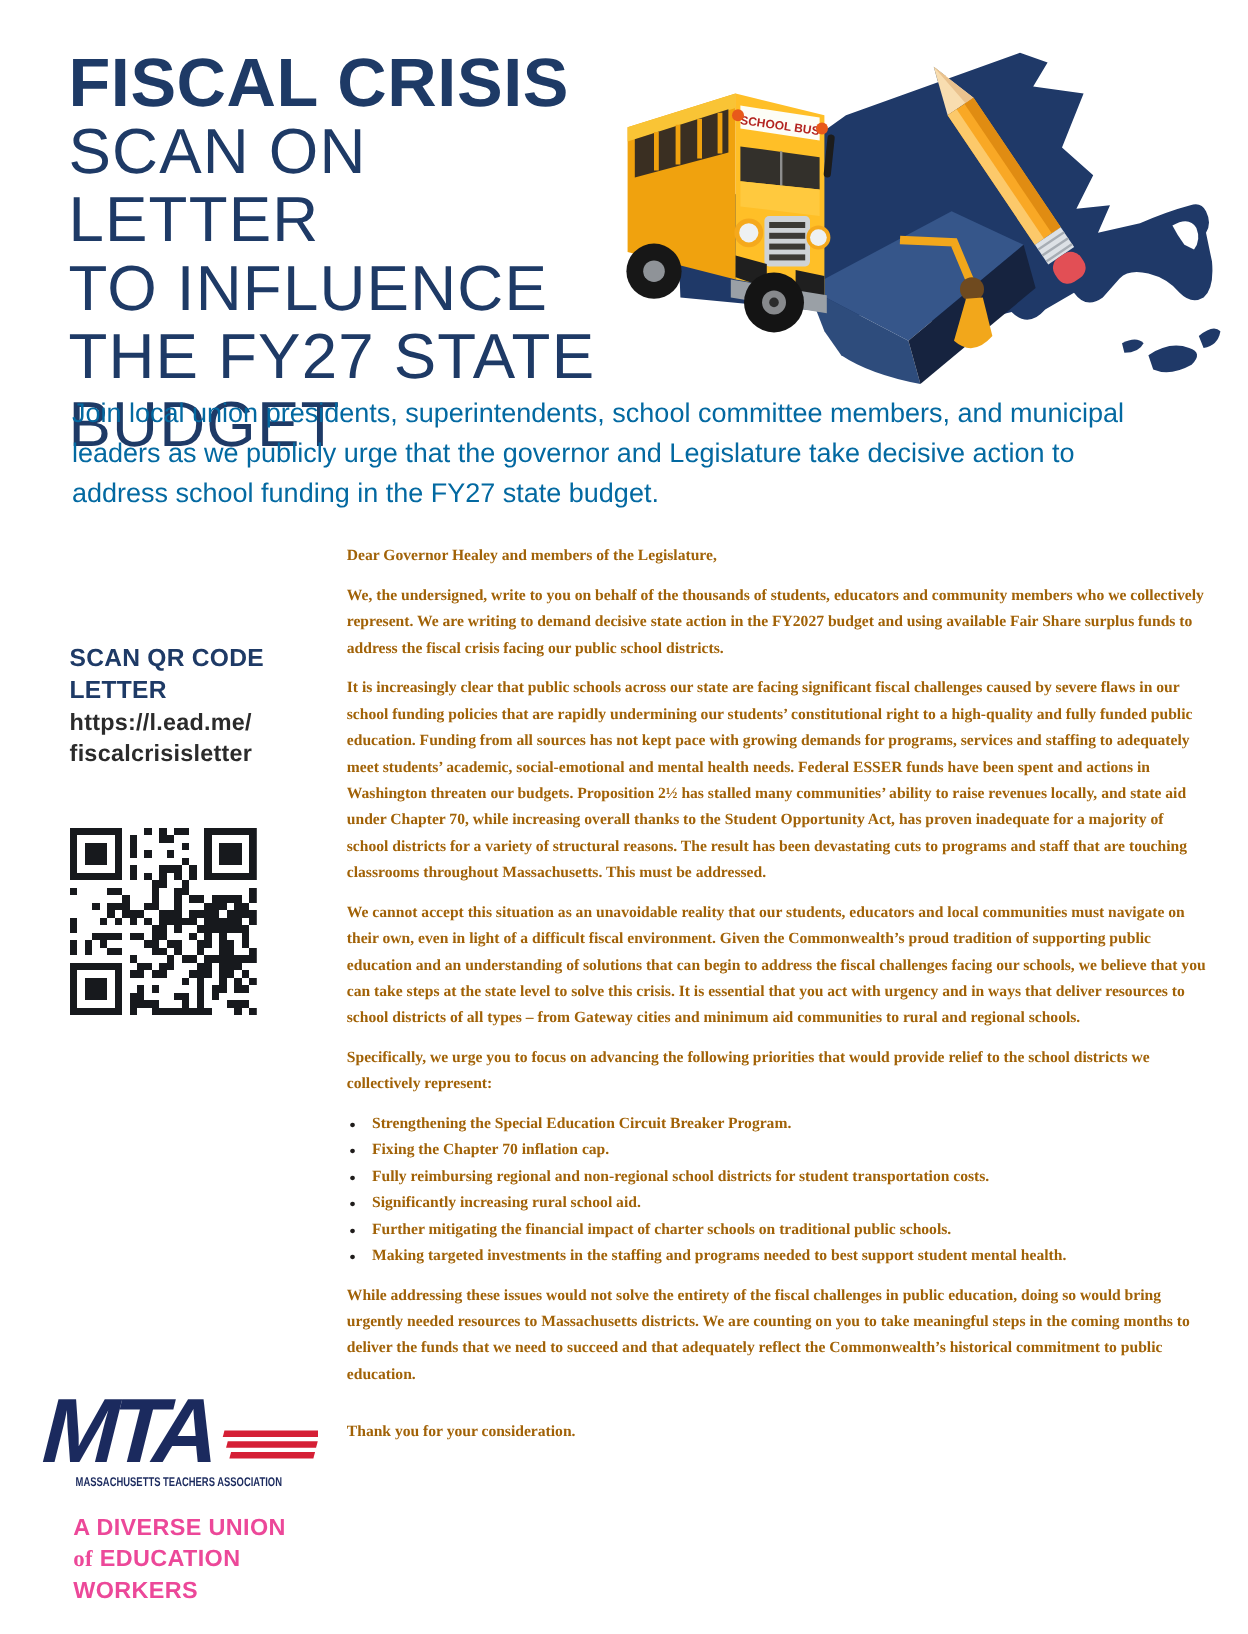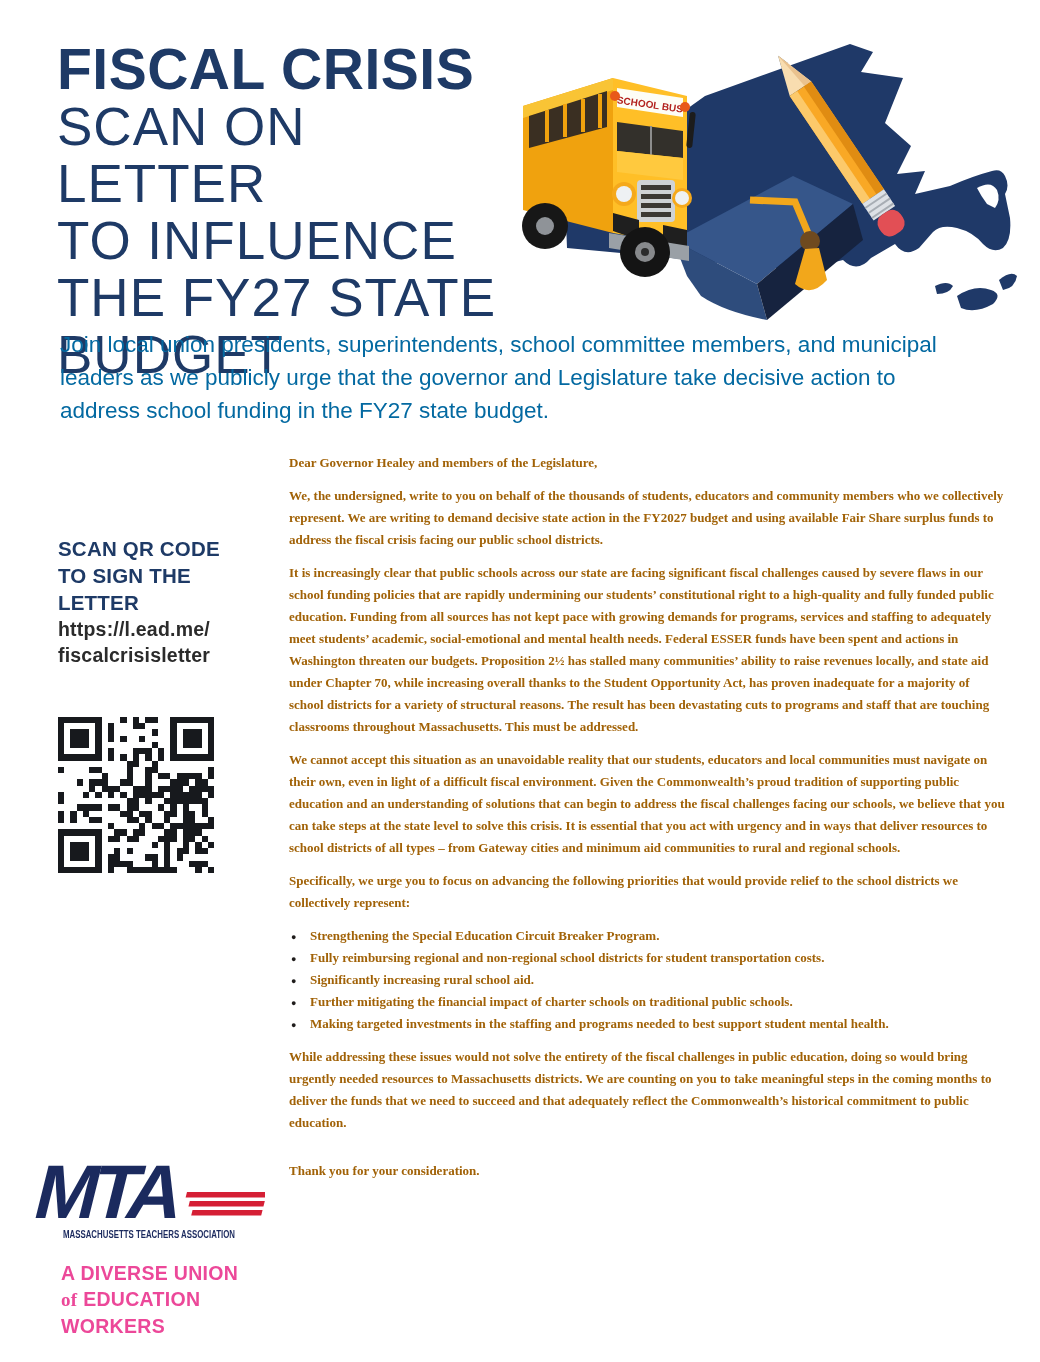--- a/index.html
+++ b/index.html
@@ -163,21 +163,20 @@
       <line x1="-13" y1="189" x2="13" y2="189" stroke="#a7adb4" stroke-width="2"></line>
       <rect x="-13" y="192" width="26" height="24" rx="10" fill="#e24f55"></rect>
     </g>
   </svg>
 
   <p class="intro">Join local union presidents, superintendents, school committee members, and municipal leaders as we publicly urge that the governor and Legislature take decisive action to address school funding in the FY27 state budget.</p>
 
   <aside class="sidebar">
     <div class="sidebar-heading">
       <div>SCAN QR CODE</div>
-      <div>TO SIGN THE</div>
       <div>LETTER</div>
     </div>
     <div class="sidebar-url">
       <div>https://l.ead.me/</div>
       <div>fiscalcrisisletter</div>
     </div>
     <div class="qr-wrap">
       <svg id="qr" viewBox="0 0 25 25" width="156" height="156" shape-rendering="crispEdges">
           <rect x="0" y="0" width="1" height="1" fill="#17191d"></rect>
           <rect x="1" y="0" width="1" height="1" fill="#17191d"></rect>
@@ -483,20 +482,21 @@
   </aside>
 
   <main class="letter">
     <p>Dear Governor Healey and members of the Legislature,</p>
     <p>We, the undersigned, write to you on behalf of the thousands of students, educators and community members who we collectively represent. We are writing to demand decisive state action in the FY2027 budget and using available Fair Share surplus funds to address the fiscal crisis facing our public school districts.</p>
     <p>It is increasingly clear that public schools across our state are facing significant fiscal challenges caused by severe flaws in our school funding policies that are rapidly undermining our students’ constitutional right to a high-quality and fully funded public education. Funding from all sources has not kept pace with growing demands for programs, services and staffing to adequately meet students’ academic, social-emotional and mental health needs. Federal ESSER funds have been spent and actions in Washington threaten our budgets. Proposition 2½ has stalled many communities’ ability to raise revenues locally, and state aid under Chapter 70, while increasing overall thanks to the Student Opportunity Act, has proven inadequate for a majority of school districts for a variety of structural reasons. The result has been devastating cuts to programs and staff that are touching classrooms throughout Massachusetts. This must be addressed.</p>
     <p>We cannot accept this situation as an unavoidable reality that our students, educators and local communities must navigate on their own, even in light of a difficult fiscal environment. Given the Commonwealth’s proud tradition of supporting public education and an understanding of solutions that can begin to address the fiscal challenges facing our schools, we believe that you can take steps at the state level to solve this crisis. It is essential that you act with urgency and in ways that deliver resources to school districts of all types – from Gateway cities and minimum aid communities to rural and regional schools.</p>
     <p>Specifically, we urge you to focus on advancing the following priorities that would provide relief to the school districts we collectively represent:</p>
     <ul>
       <li>Strengthening the Special Education Circuit Breaker Program.</li>
+      <li>Fixing the Chapter 70 inflation cap.</li>
       <li>Fully reimbursing regional and non-regional school districts for student transportation costs.</li>
       <li>Significantly increasing rural school aid.</li>
       <li>Further mitigating the financial impact of charter schools on traditional public schools.</li>
       <li>Making targeted investments in the staffing and programs needed to best support student mental health.</li>
     </ul>
     <p>While addressing these issues would not solve the entirety of the fiscal challenges in public education, doing so would bring urgently needed resources to Massachusetts districts. We are counting on you to take meaningful steps in the coming months to deliver the funds that we need to succeed and that adequately reflect the Commonwealth’s historical commitment to public education.</p>
     <p class="signoff">Thank you for your consideration.</p>
   </main>
 
   <footer class="mta">

